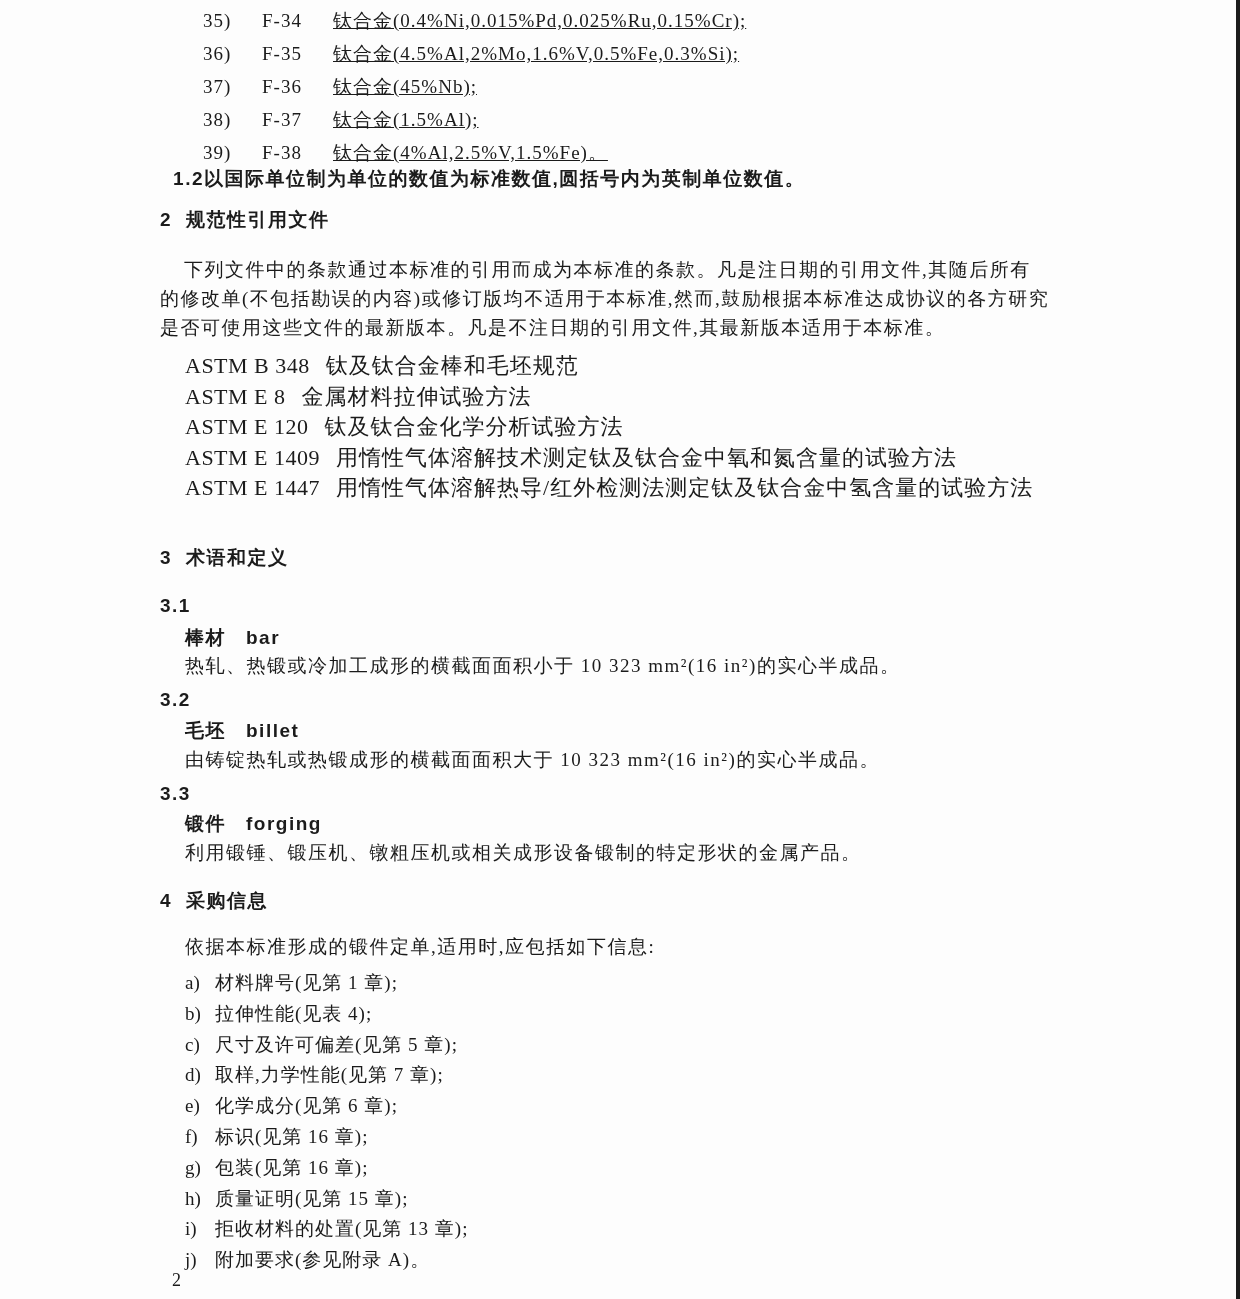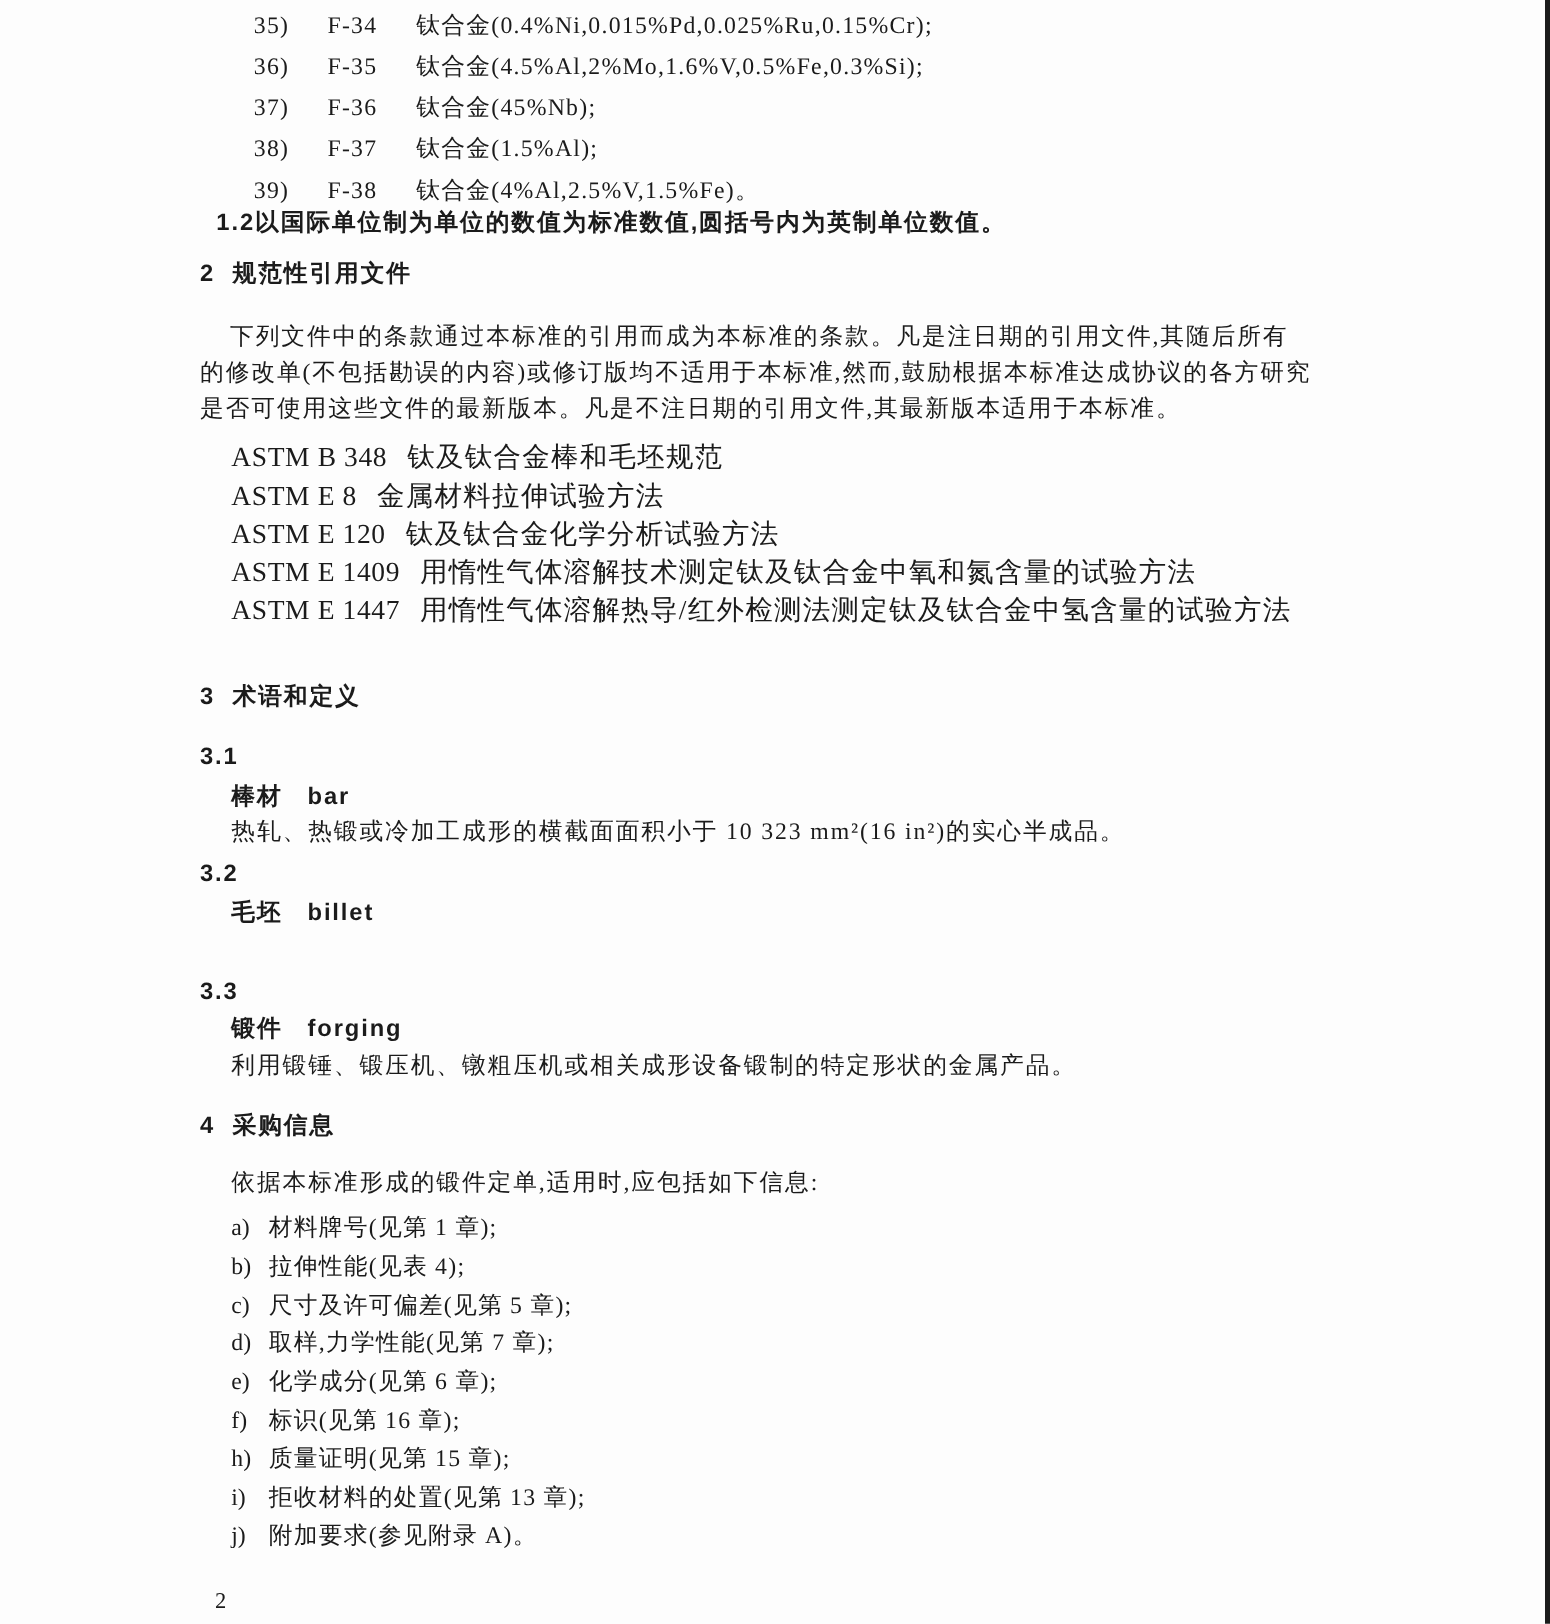--- a/index.html
+++ b/index.html
@@ -7,21 +7,21 @@
     width:1240px;height:1299px;
     background:#fdfdfd;
     font-family:"Liberation Serif","DejaVu Serif",serif;
     color:#1b1b1b;
     overflow:hidden;
   }
   .page{position:relative;width:1240px;height:1299px;background:#fdfdfd;}
   .scan-edge{position:absolute;top:0;right:0;width:4px;height:1299px;background:#1c1c1c;}
   .line{position:absolute;white-space:nowrap;font-size:19px;line-height:1.15;letter-spacing:1.5px;}
   .hei{font-family:"Liberation Sans","DejaVu Sans",sans-serif;font-weight:bold;letter-spacing:1.5px;}
-  .alloy-list{position:absolute;left:203px;top:4px;}
+  .alloy-list{position:absolute;left:203px;top:4px;text-decoration:underline;}
   .alloy-row{height:33px;line-height:33px;font-size:19px;white-space:nowrap;letter-spacing:1px;}
   .alloy-row .num{display:inline-block;width:59px;}
   .alloy-row .grade{display:inline-block;width:71px;}
   .clause-num{display:inline-block;width:44px;}
   .sec-num{display:inline-block;width:26px;}
   .para{position:absolute;left:160px;top:255px;width:960px;font-size:19px;letter-spacing:1.5px;}
   .para .pline{height:29px;line-height:29px;white-space:nowrap;}
   .para .pline.first{padding-left:24px;}
   .astm-list{position:absolute;left:185px;top:351px;}
   .astm-row{height:30.5px;line-height:30.5px;font-size:22px;white-space:nowrap;letter-spacing:1px;}
@@ -94,20 +94,21 @@
   <div class="line hei" style="left:160px;top:595px;">3.1</div>
   <div class="line hei term-row" style="left:185px;top:627px;">
     <span class="zh">棒材</span><span class="en">bar</span>
   </div>
   <div class="line" style="left:185px;top:655px;">热轧、热锻或冷加工成形的横截面面积小于 10 323 mm²(16 in²)的实心半成品。</div>
 
   <div class="line hei" style="left:160px;top:689px;">3.2</div>
   <div class="line hei term-row" style="left:185px;top:720px;">
     <span class="zh">毛坯</span><span class="en">billet</span>
   </div>
+  <div class="line" style="left:185px;top:749px;">由铸锭热轧或热锻成形的横截面面积大于 10 323 mm²(16 in²)的实心半成品。</div>
 
   <div class="line hei" style="left:160px;top:783px;">3.3</div>
   <div class="line hei term-row" style="left:185px;top:813px;">
     <span class="zh">锻件</span><span class="en">forging</span>
   </div>
   <div class="line" style="left:185px;top:842px;">利用锻锤、锻压机、镦粗压机或相关成形设备锻制的特定形状的金属产品。</div>
 
   <div class="line hei" style="left:160px;top:890px;">
     <span class="sec-num">4</span><span>采购信息</span>
   </div>
@@ -127,20 +128,23 @@
     <div class="item-row">
       <span class="letter">d)</span><span>取样,力学性能(见第 7 章);</span>
     </div>
     <div class="item-row">
       <span class="letter">e)</span><span>化学成分(见第 6 章);</span>
     </div>
     <div class="item-row">
       <span class="letter">f)</span><span>标识(见第 16 章);</span>
     </div>
     <div class="item-row">
+      <span class="letter">g)</span><span>包装(见第 16 章);</span>
+    </div>
+    <div class="item-row">
       <span class="letter">h)</span><span>质量证明(见第 15 章);</span>
     </div>
     <div class="item-row">
       <span class="letter">i)</span><span>拒收材料的处置(见第 13 章);</span>
     </div>
     <div class="item-row">
       <span class="letter">j)</span><span>附加要求(参见附录 A)。</span>
     </div>
   </div>
 

